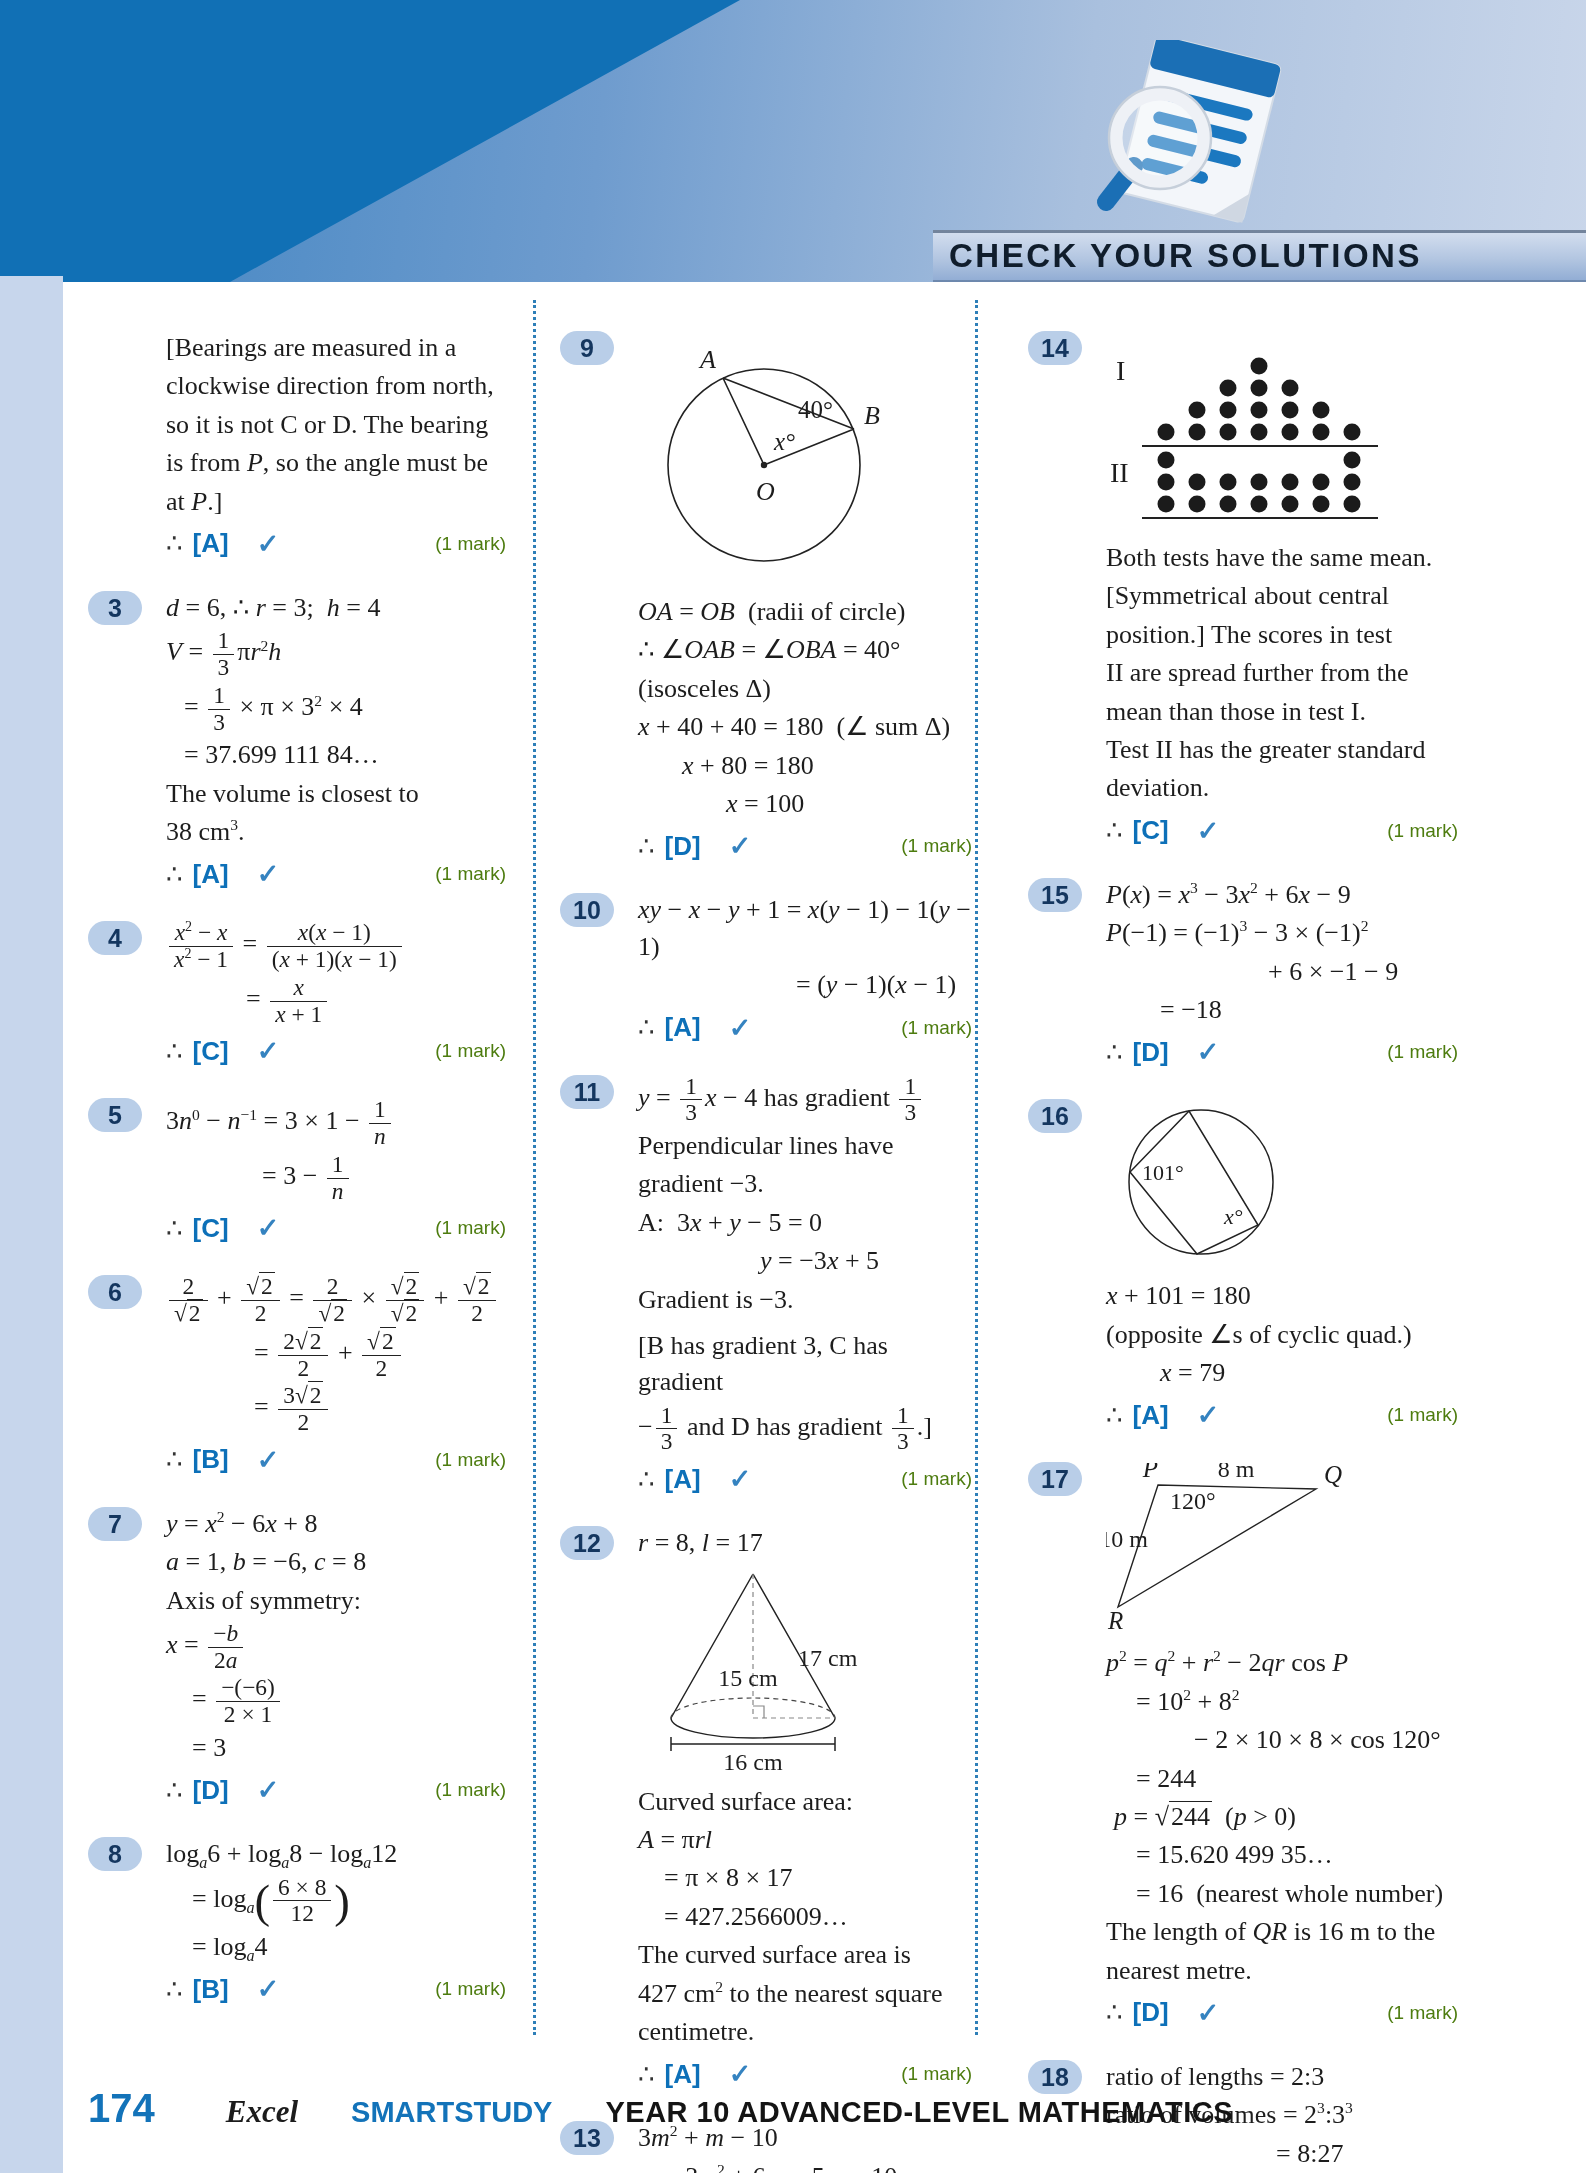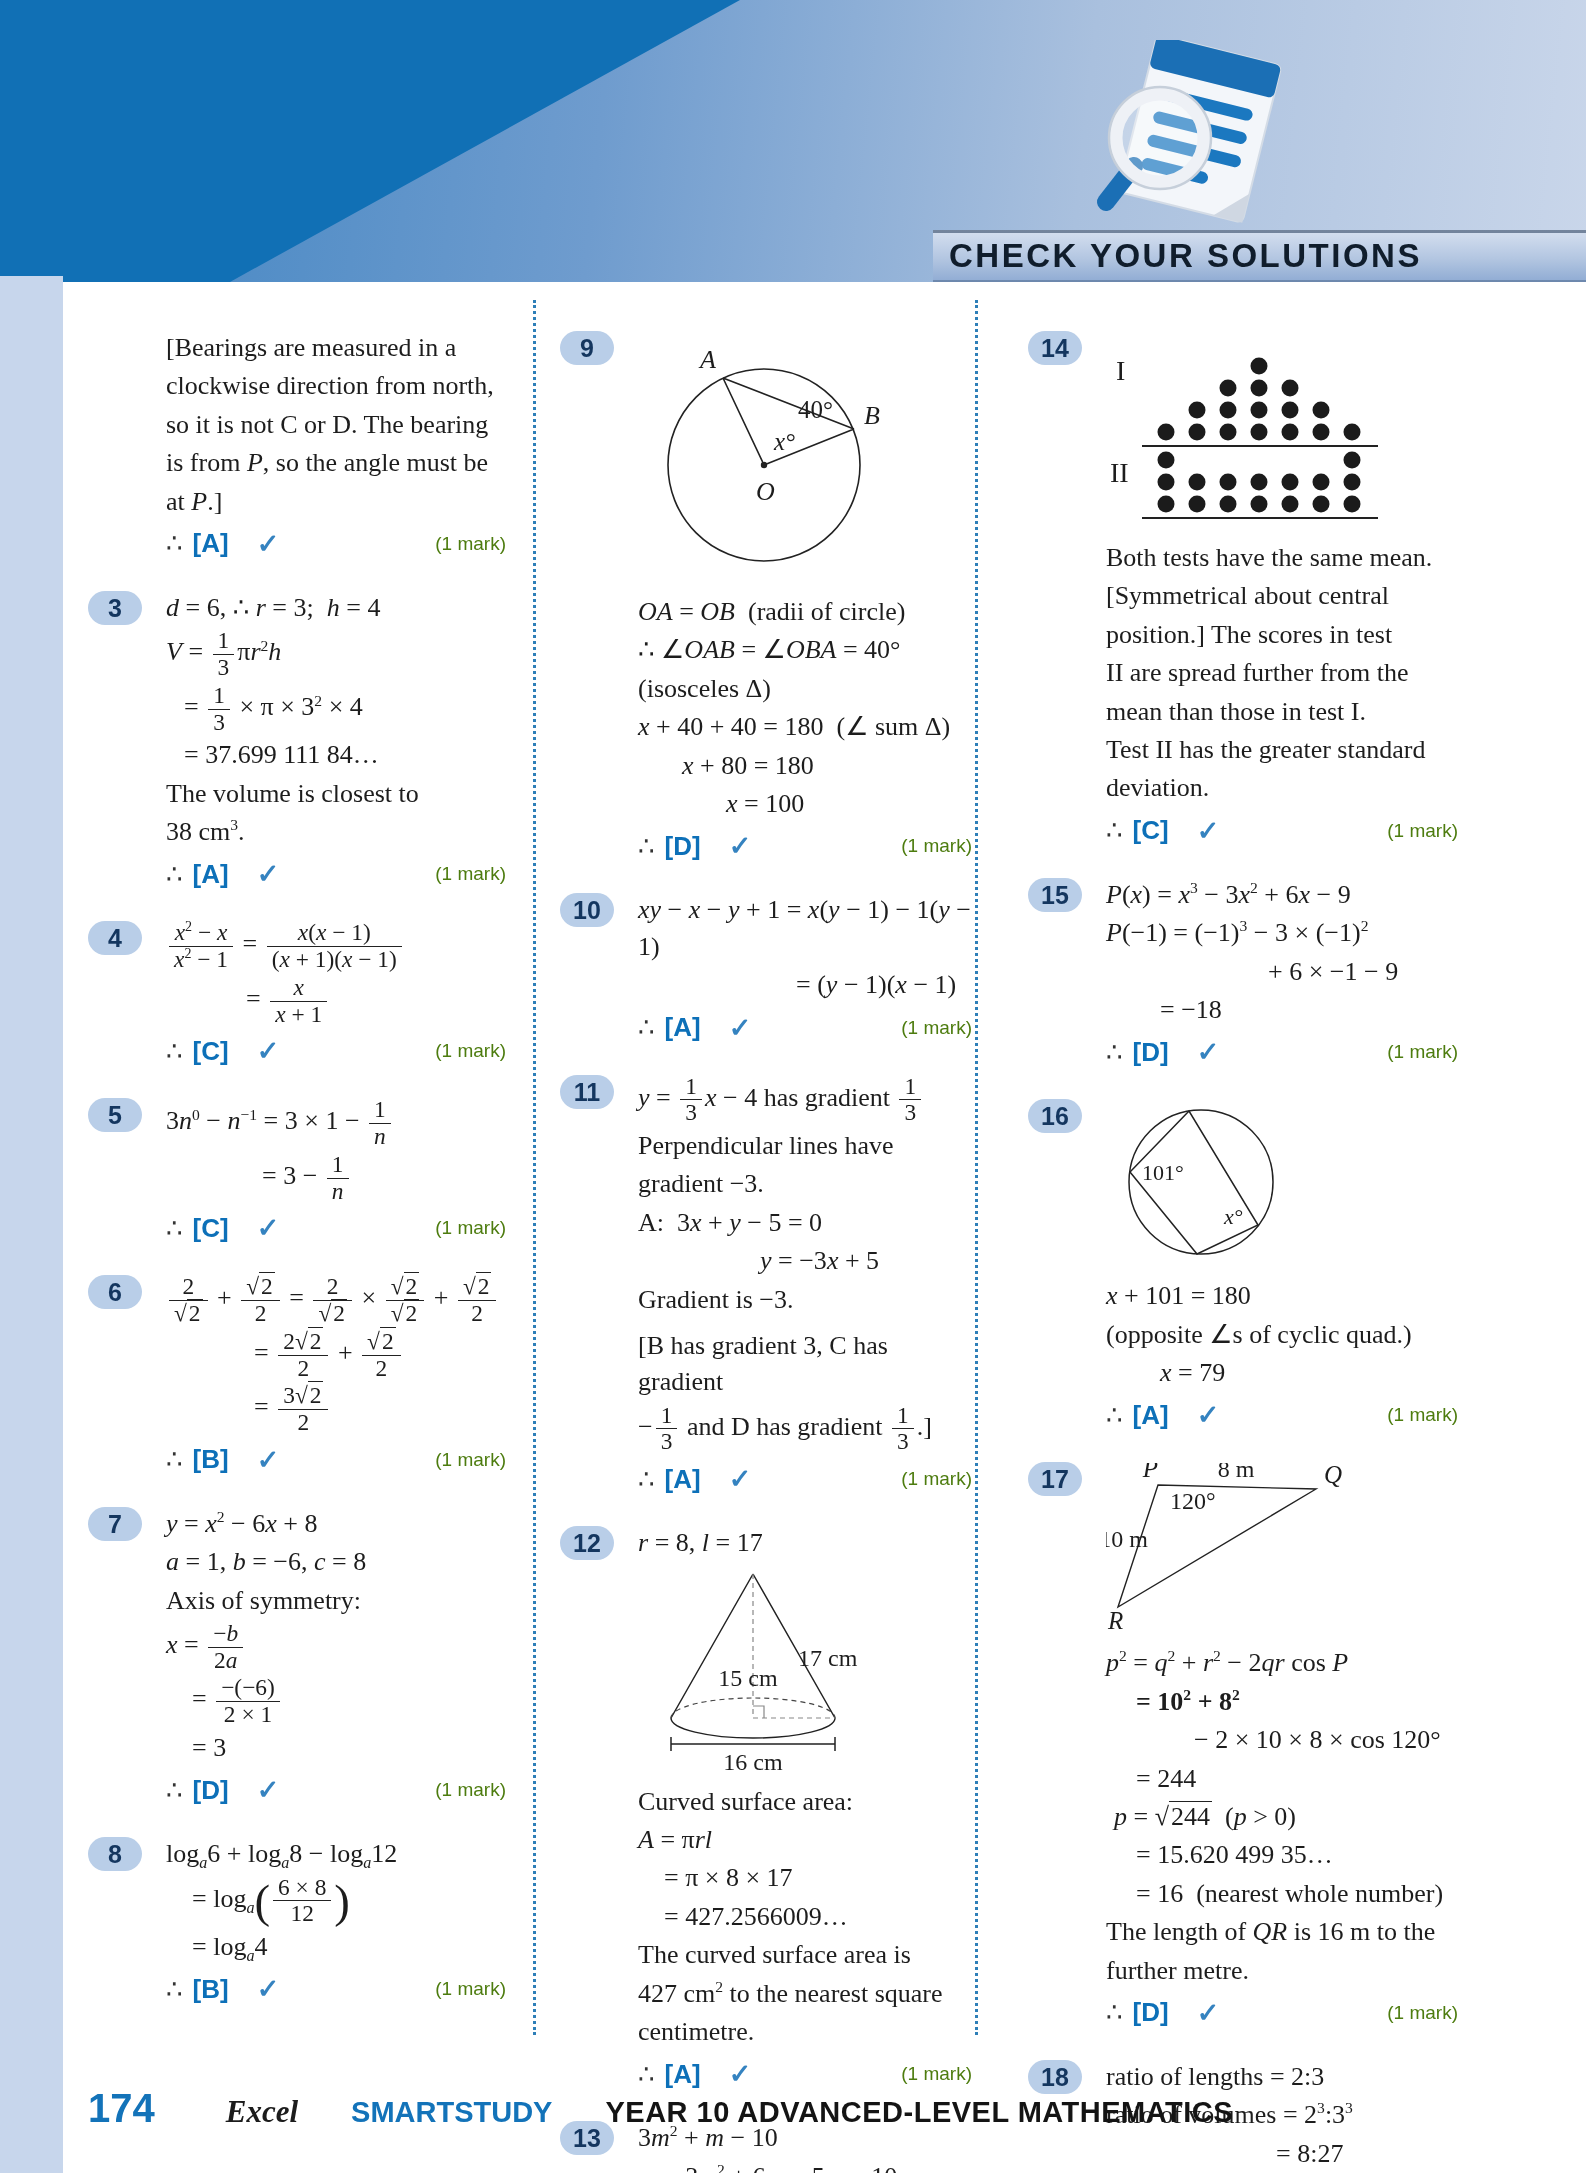--- a/index.html
+++ b/index.html
@@ -397,28 +397,28 @@
           <div class="dgwrap"><svg width="240" height="172" viewBox="0 0 240 172">
     <path d="M52 22 L210 26 L12 144 Z" fill="none" stroke="#222" stroke-width="1.4"></path>
     <text x="52" y="14" font-size="25" font-style="italic" text-anchor="end">P</text>
     <text x="130" y="14" font-size="24" text-anchor="middle">8 m</text>
     <text x="218" y="20" font-size="25" font-style="italic">Q</text>
     <text x="64" y="46" font-size="24">120°</text>
     <text x="42" y="84" font-size="24" text-anchor="end">10 m</text>
     <text x="2" y="166" font-size="25" font-style="italic">R</text>
             </svg></div>
           <div class="ln"><i>p</i><sup>2</sup> = <i>q</i><sup>2</sup> + <i>r</i><sup>2</sup> − 2<i>qr</i> cos <i>P</i></div>
-          <div class="ln" style="padding-left: 30px; font-weight: bold;">= 10<sup>2</sup> + 8<sup>2</sup></div>
+          <div class="ln" style="padding-left: 30px;">= 10<sup>2</sup> + 8<sup>2</sup></div>
           <div class="ln" style="padding-left: 88px;">− 2 × 10 × 8 × cos 120°</div>
           <div class="ln" style="padding-left: 30px;">= 244</div>
           <div class="ln" style="padding-left: 8px;"><i>p</i> = <span class="sq">√<span class="sqb">244</span></span>  (<i>p</i> &gt; 0)</div>
           <div class="ln" style="padding-left: 30px;">= 15.620 499 35…</div>
           <div class="ln" style="padding-left: 30px;">= 16  (nearest whole number)</div>
           <div class="ln">The length of <i>QR</i> is 16 m to the</div>
-          <div class="ln">further metre.</div>
+          <div class="ln">nearest metre.</div>
           <div class="ansrow">
             <span class="th">∴</span>
             <span class="ac">[D]</span>
             <span class="ck">✓</span>
             <span class="mk">(1 mark)</span>
           </div>
         </div>
       </div>
       <div class="sol">
         <div class="badge">18</div>

